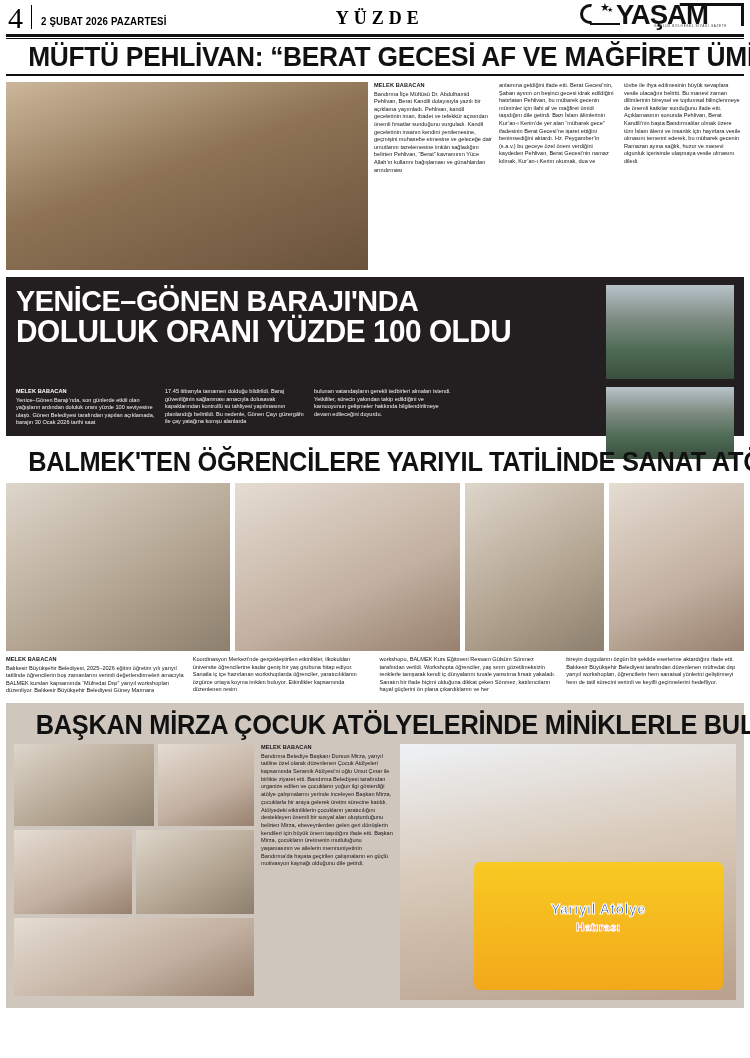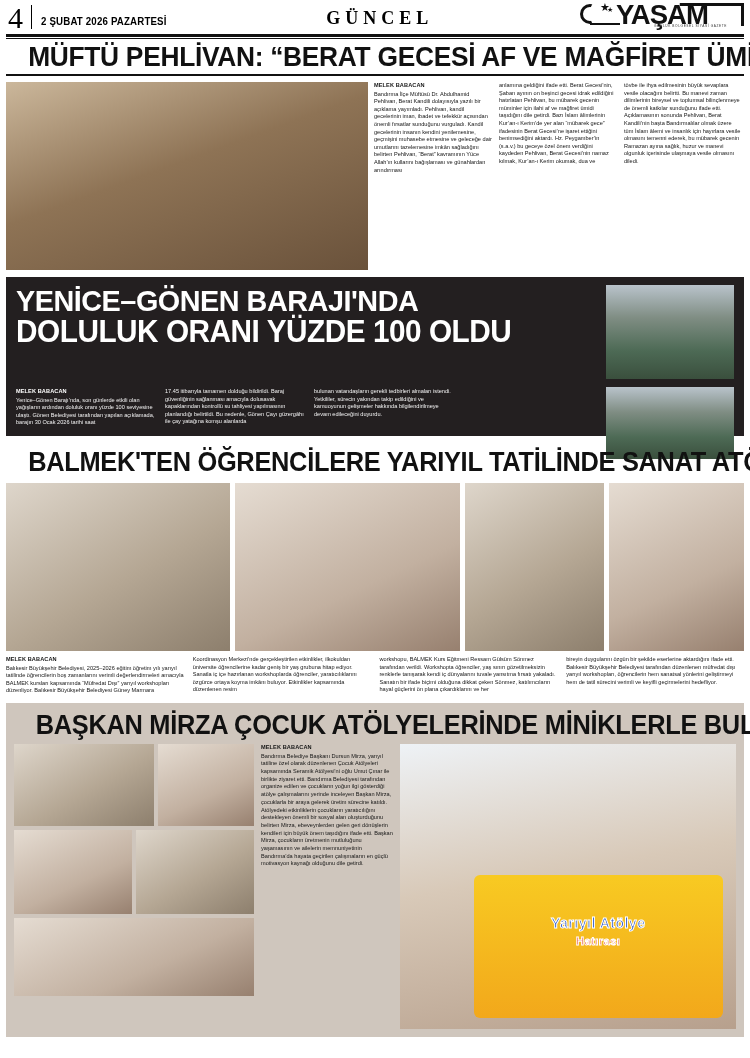--- a/index.html
+++ b/index.html
@@ -102,21 +102,21 @@
 </style>
 </head>
 <body>
 
 <div class="page">
 
   <div class="masthead">
     <div class="folio">4</div>
     <div class="folio-rule"></div>
     <div class="issue-date">2 ŞUBAT 2026 PAZARTESİ</div>
-    <div class="section-name">GÜNCEL</div>
+    <div class="section-name">YÜZDE</div>
     <div class="logo-wrap">
       <div class="logo-rule-top"></div>
       <div class="logo-rule-right"></div>
       <div class="logo-moon"></div>
       <div class="logo-star">★</div>
       <div class="logo-star2">★</div>
       <div class="logo-diag"></div>
       <div class="logo-word">YAŞAM</div>
       <div class="logo-sub">GÜNLÜK BÖLGESEL SİYASİ GAZETE</div>
     </div>
@@ -198,21 +198,21 @@
         </div>
       </div>
 
       <div class="textcol">
         <span class="byline">MELEK BABACAN</span>
         <span>Bandırma Belediye Başkanı Dursun Mirza, yarıyıl tatiline özel olarak düzenlenen Çocuk Atölyeleri kapsamında Seramik Atölyesi’ni oğlu Umut Çınar ile birlikte ziyaret etti.
 Bandırma Belediyesi tarafından organize edilen ve çocukların yoğun ilgi gösterdiği atölye çalışmalarını yerinde inceleyen Başkan Mirza, çocuklarla bir araya gelerek üretim sürecine katıldı. Atölyedeki etkinliklerin çocukların yaratıcılığını destekleyen önemli bir sosyal alan oluşturduğunu belirten Mirza, ebeveynlerden gelen geri dönüşlerin kendileri için büyük önem taşıdığını ifade etti.
 Başkan Mirza, çocukların üretmenin mutluluğunu yaşamasının ve ailelerin memnuniyetinin Bandırma’da hayata geçirilen çalışmaların en güçlü motivasyon kaynağı olduğunu dile getirdi.</span>
       </div>
 
-      <div class="rightphoto ph ph-party" style="height:285px">
+      <div class="rightphoto ph ph-party" style="height:256px">
         <div style="position:absolute;left:22%;top:46%;right:4%;bottom:4%;background:linear-gradient(#f8ca22,#f2a81b);border-radius:6px;">
           <div style="text-align:center;padding-top:16%;font-size:14px;font-weight:900;color:#2a57c8;-webkit-text-stroke:1px #fff;letter-spacing:0.5px;">Yarıyıl Atölye</div>
           <div style="text-align:center;padding-top:4px;font-size:11px;font-weight:900;color:#e0362c;-webkit-text-stroke:1px #fff;letter-spacing:0.5px;">Hatırası</div>
         </div>
       </div>
     </div>
   </div>
 
 </div>
 

